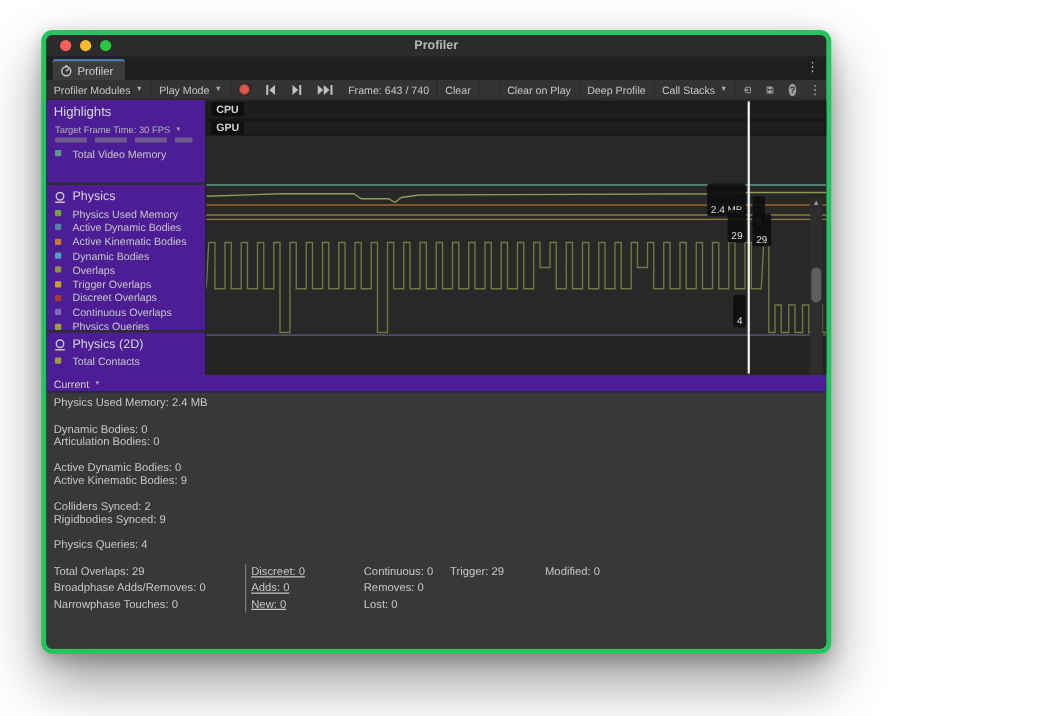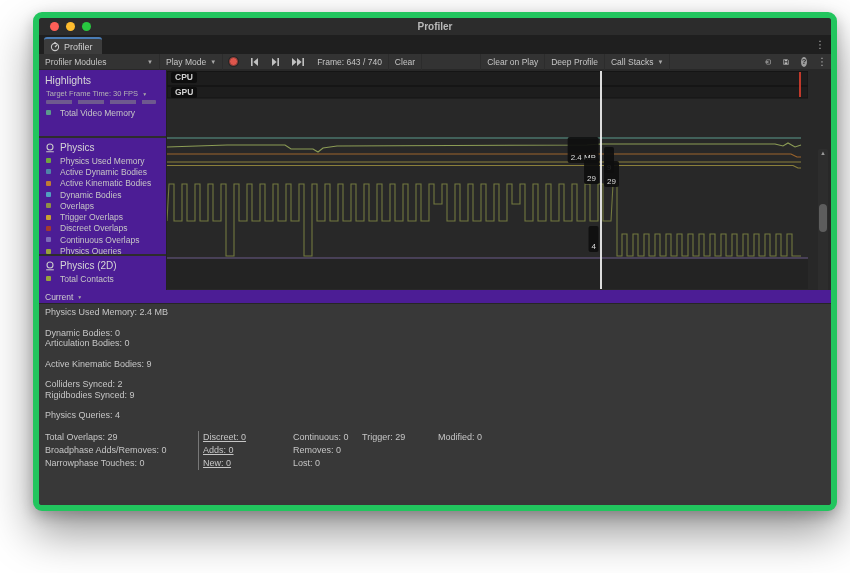--- a/index.html
+++ b/index.html
@@ -1,19 +1,19 @@
 <!DOCTYPE html>
 <html><head>
 <meta charset="utf-8">
 <style>
   * { margin:0; padding:0; box-sizing:border-box; }
   html,body { width:850px; height:573px; background:#ffffff; overflow:hidden;
               font-family:"Liberation Sans", sans-serif; }
-  .window { position:absolute; left:33px; top:12px; width:804px; height:499px;
-            background:#3a3a3a; border:6px solid #22c55e; border-radius:9px; overflow:hidden;
+  .window { position:absolute; left:33px; top:24px; width:632px; height:499px;
+            background:#3a3a3a; border:4px solid #22c55e; border-radius:9px; overflow:hidden;
             box-shadow:0 22px 45px rgba(0,0,0,.40), 0 5px 14px rgba(0,0,0,.22); }
   
   .titlebar { position:absolute; left:0; top:0; right:0; height:18px; background:#2c2c2c;
               border-bottom:1px solid #1f1f1f; display:flex; align-items:center; }
   .lights { display:flex; gap:7px; margin-left:11px; }
   .light { width:9px; height:9px; border-radius:50%; }
   .title { position:absolute; left:0; right:0; text-align:center; font-size:10px;
            font-weight:bold; color:#b9b9b9; pointer-events:none; }
   
   .tabbar { position:absolute; left:0; top:18px; right:0; height:18px; background:#1f1f1f;
@@ -302,20 +302,21 @@
     <div class="det-body">
       <div id="detail-groups">
           <div class="det-group">
             <div>Physics Used Memory: 2.4 MB</div>
           </div>
           <div class="det-group">
             <div>Dynamic Bodies: 0</div>
             <div>Articulation Bodies: 0</div>
           </div>
           <div class="det-group">
+            <div>Active Dynamic Bodies: 0</div>
             <div>Active Kinematic Bodies: 9</div>
           </div>
           <div class="det-group">
             <div>Colliders Synced: 2</div>
             <div>Rigidbodies Synced: 9</div>
           </div>
           <div class="det-group">
             <div>Physics Queries: 4</div>
           </div>
         </div>

